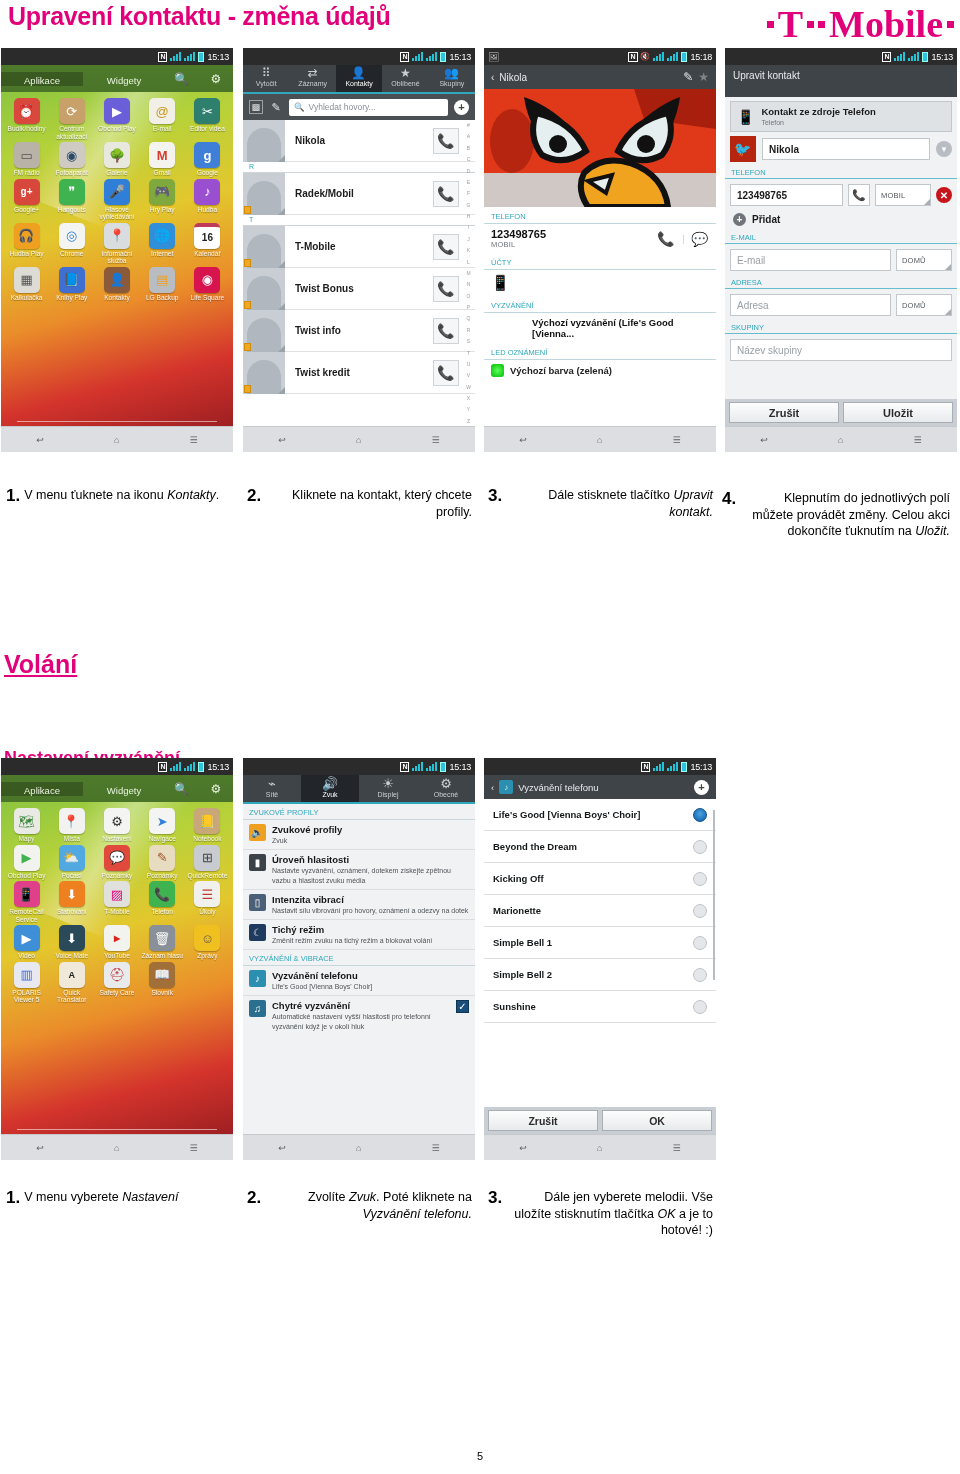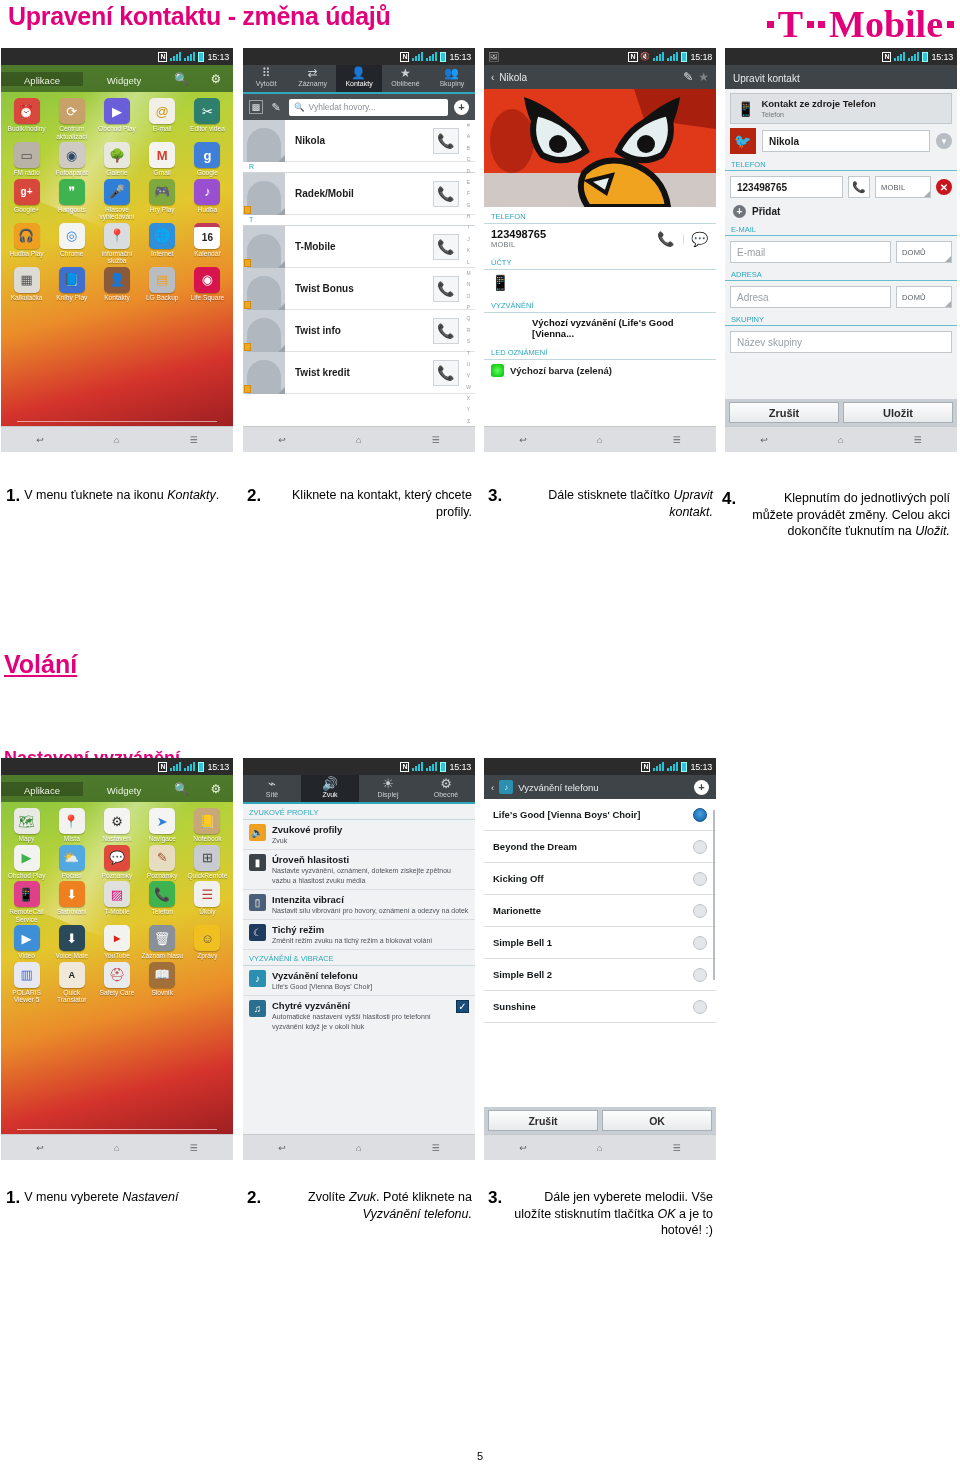--- a/index.html
+++ b/index.html
@@ -180,21 +180,21 @@
     background: linear-gradient(180deg,#e03a18 0%,#e03a18 72%,#cfc8c4 72%,#cfc8c4 100%);
   }
   .cd-sect { color:#2fa8bd; font-size:7.5px; padding: 5px 7px 2px; border-bottom:1px solid #bfd7dd; background:#fff;}
   .cd-row { background:#fff; padding: 4px 7px; display:flex; align-items:center; }
   .cd-num { font-size: 11px; font-weight: bold; color:#111; }
   .cd-sub { font-size: 7.5px; color:#6f757a; letter-spacing:.2px;}
   .cd-act { margin-left:auto; display:flex; align-items:center; gap:7px; }
   .cd-plain { background:#fff; padding: 4px 7px; font-size: 9.5px; font-weight:bold; color:#111;margin-left:41px;}
 
   
-  .ed-bar { height: 24px; background:#3f4448; color:#e7eaec; display:flex; align-items:flex-start; padding:8px 8px; font-size:10px;}
+  .ed-bar { height: 24px; background:#3f4448; color:#e7eaec; display:flex; align-items:flex-end; padding:16px 8px; font-size:10px;}
   .ed-src {
     margin: 4px 5px; background:#dfe2e5; border:1px solid #c2c7cc; display:flex; align-items:center;
     padding: 4px 6px; gap: 7px; position:relative;
   }
   .ed-src .t1 { font-size: 9.5px; font-weight:bold; color:#1b1b1b;}
   .ed-src .t2 { font-size: 7px; color:#6f757a;}
   .ed-name { display:flex; align-items:center; gap:6px; padding: 0 5px 4px; }
   .ed-input {
     flex:1; height: 22px; background:#fff; border:1px solid #c2c7cc;
     display:flex;align-items:center; padding: 0 6px; font-size: 10px; font-weight:bold; color:#1b1b1b;

